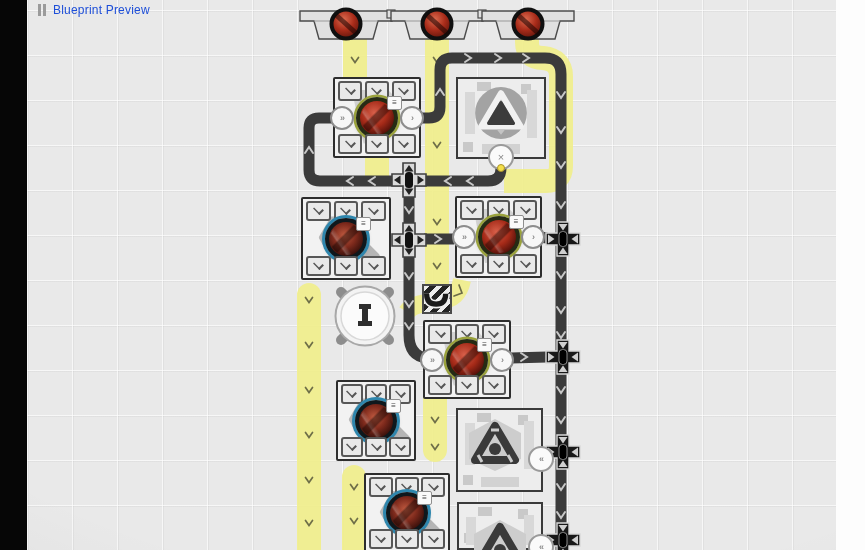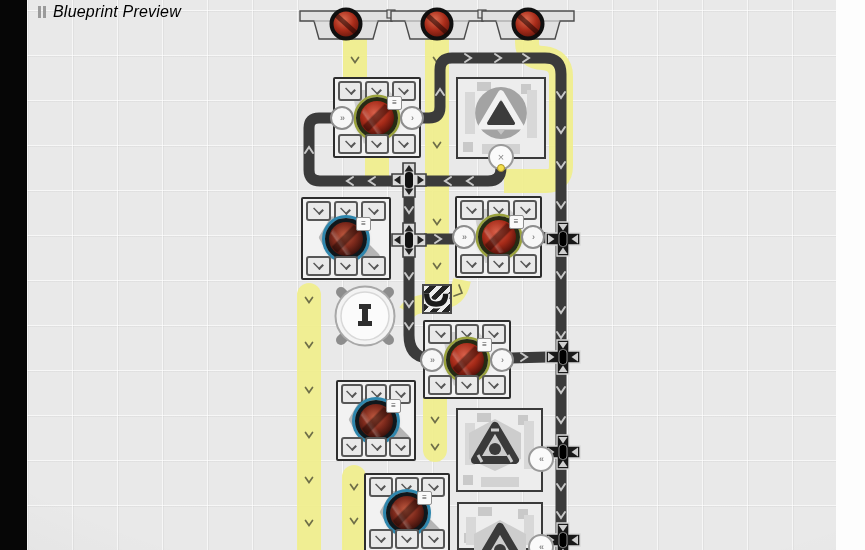--- a/index.html
+++ b/index.html
@@ -13,21 +13,21 @@
       linear-gradient(to bottom, rgba(150,150,150,.10) 1px, transparent 1px);
     background-size:45px 45px;
     background-position:27px 10px,27px 10px,28px 11px,28px 11px;}
   .canvas::after{content:"";position:absolute;inset:0;pointer-events:none;
     background:radial-gradient(140% 130% at 55% 35%, rgba(0,0,0,0) 55%, rgba(0,0,0,.10) 100%);}
   .edge-left{position:absolute;left:0;top:0;width:27px;height:550px;background:#060606;z-index:30;}
   .edge-right{position:absolute;left:836px;top:0;width:29px;height:550px;background:#fdfdfd;z-index:30;}
   .hdr{position:absolute;left:38px;top:3px;z-index:31;display:flex;align-items:center;gap:7px;}
   .hdr .bars{display:flex;gap:2px;}
   .hdr .bars i{display:block;width:3px;height:12px;background:#9b9b9b;}
-  .hdr .t{font-size:16px;color:#000000;letter-spacing:.2px;font-style:italic;}
+  .hdr .t{font-size:12px;color:#1d4ed8;letter-spacing:.2px;}
 
   svg.flow{position:absolute;left:0;top:0;z-index:1;}
   .ypath{stroke:var(--yellow,#f0ee8c);stroke-width:24;fill:none;opacity:.93;}
   .ypath.thin{stroke-width:18;}
   .belt{stroke:var(--belt,#3b3b3b);stroke-width:11;fill:none;}
   .belt-arrow{stroke:var(--belt-arrow,#c8c8c8);stroke-width:2;fill:none;stroke-linecap:round;}
   .y-arrow{stroke:var(--yellow-arrow,#6e6e48);stroke-width:1.7;fill:none;stroke-linecap:round;}
 
   .machine{position:absolute;border:2px solid #2d2d2d;background:#f2f2f2;border-radius:2px;
     box-sizing:border-box;display:flex;flex-direction:column;justify-content:space-between;z-index:3;}

